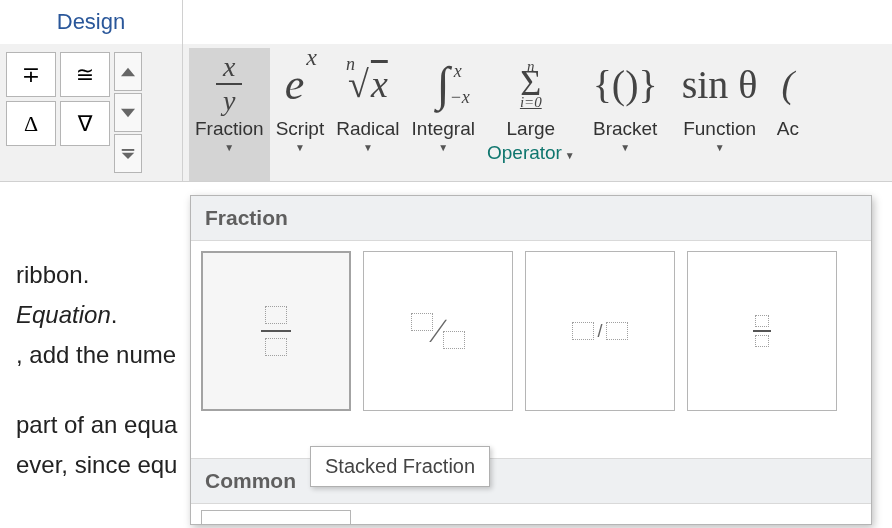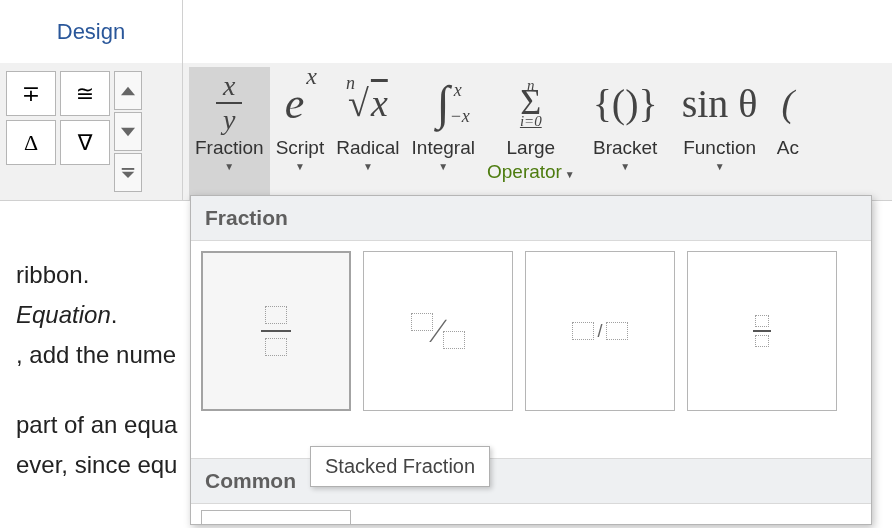--- a/index.html
+++ b/index.html
@@ -8,21 +8,21 @@
     font-family: "Segoe UI", Arial, sans-serif;
     background: #fff;
     overflow: hidden;
     width: 892px;
     height: 528px;
     position: relative;
   }
   
   .top-row {
     display: flex;
-    height: 63px;
+    height: 44px;
     align-items: stretch;
   }
   .design-tab {
     width: 183px;
     background: #fff;
     color: #2a579a;
     font-size: 22px;
     display: flex;
     align-items: center;
     justify-content: center;
@@ -359,21 +359,21 @@
 
     <div class="struct-btn">
       <div class="struct-icon">
         <div class="sigma">
           <span class="n">n</span>
           <span>Σ</span>
           <span class="i0">i=0</span>
         </div>
       </div>
       <div class="struct-label"><span>Large</span></div>
-      <div class="struct-drop"><span style="font-size:19px;color:#4d7c0f;">Operator</span> ▼</div>
+      <div class="struct-drop"><span style="font-size:19px;color:#0f766e;">Operator</span> ▼</div>
     </div>
 
     <div class="struct-btn">
       <div class="struct-icon">
         <span class="bracket">{()}</span>
       </div>
       <div class="struct-label">Bracket</div>
       <div class="struct-drop">▼</div>
     </div>
 

